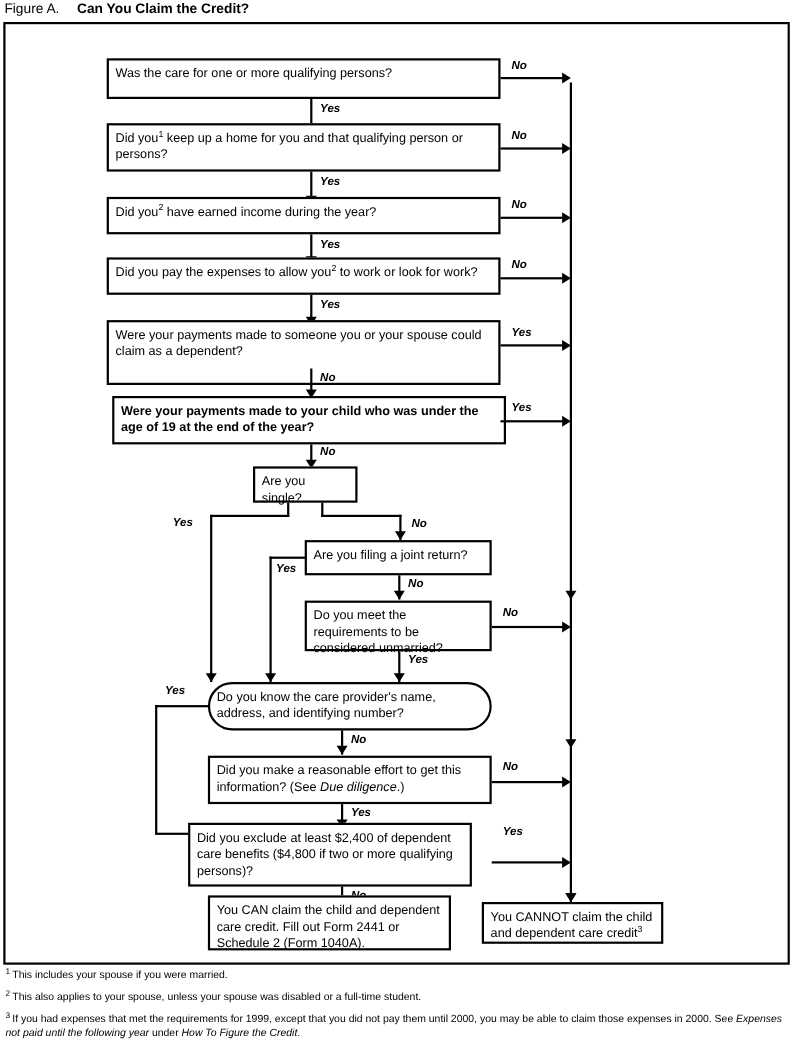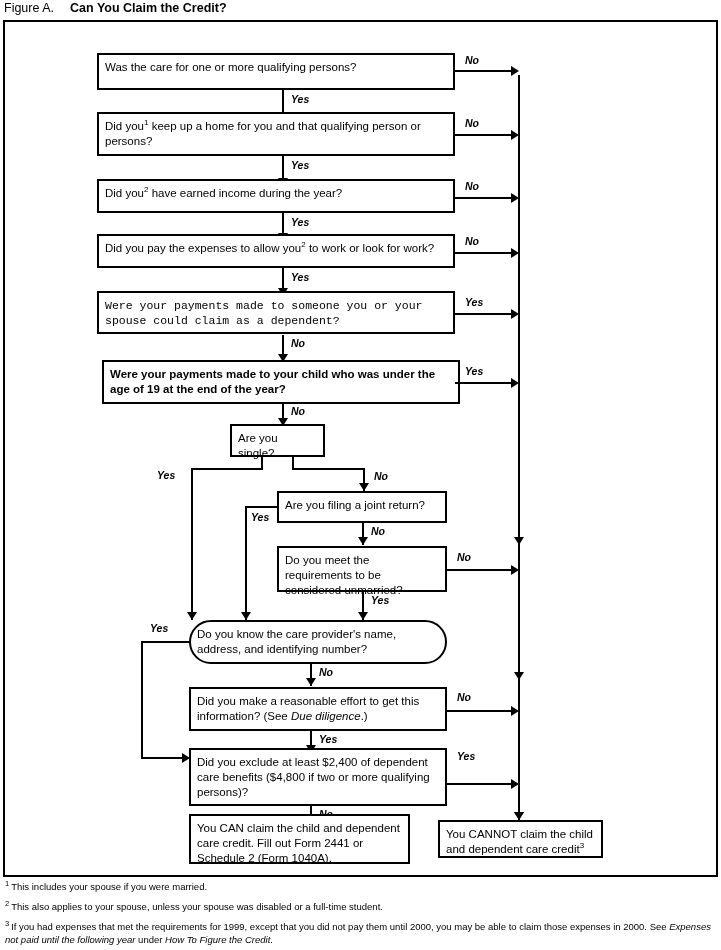--- a/index.html
+++ b/index.html
@@ -148,21 +148,21 @@
   <div class="node" style="left:92px; top:212px; width:358px; height:34px;">
     <span>Did you pay the expenses to allow you</span><sup>2</sup><span> to work or look for work?</span>
   </div>
   <div class="hline" style="left:450px; top:230px; width:58px;"></div>
   <div class="arrow-right" style="left:506px; top:226px;"></div>
   <div class="edgelabel" style="left:460px; top:213px;">No</div>
   <div class="vline" style="left:277px; top:246px; height:28px;"></div>
   <div class="arrow-down" style="left:273px; top:266px;"></div>
   <div class="edgelabel" style="left:286px; top:249px;">Yes</div>
 
-  <div class="node" style="left:92px; top:269px; width:358px; height:43px;font-family:Liberation Mono, monospace;">
+  <div class="node" style="left:92px; top:269px; width:358px; height:59px;">
     <span>Were your payments made to someone you or your spouse could claim as a dependent?</span>
   </div>
   <div class="hline" style="left:450px; top:291px; width:58px;"></div>
   <div class="arrow-right" style="left:506px; top:287px;"></div>
   <div class="edgelabel" style="left:460px; top:274px;">Yes</div>
   <div class="vline" style="left:277px; top:313px; height:27px;"></div>
   <div class="arrow-down" style="left:273px; top:332px;"></div>
   <div class="edgelabel" style="left:286px; top:315px;">No</div>
 
   <div class="node" style="left:97px; top:338px; width:358px; height:44px;font-weight:bold;">
@@ -231,21 +231,21 @@
   <div class="node" style="left:184px; top:665px; width:258px; height:44px;">
     <span>Did you make a reasonable effort to get this information? (See </span><i>Due diligence</i><span>.)</span>
   </div>
   <div class="hline" style="left:442px; top:688px; width:66px;"></div>
   <div class="arrow-right" style="left:506px; top:684px;"></div>
   <div class="edgelabel" style="left:452px; top:669px;">No</div>
   <div class="vline" style="left:305px; top:709px; height:22px;"></div>
   <div class="arrow-down" style="left:301px; top:723px;"></div>
   <div class="edgelabel" style="left:314px; top:711px;">Yes</div>
 
-  <div class="node" style="left:184px; top:726px; width:258px; height:58px;">
+  <div class="node" style="left:166px; top:726px; width:258px; height:58px;">
     <span>Did you exclude at least $2,400 of dependent care benefits ($4,800 if two or more qualifying persons)?</span>
   </div>
   <div class="hline" style="left:442px; top:761px; width:66px;"></div>
   <div class="arrow-right" style="left:506px; top:757px;"></div>
   <div class="edgelabel" style="left:452px; top:728px;">Yes</div>
   <div class="vline" style="left:305px; top:784px; height:22px;"></div>
   <div class="arrow-down" style="left:301px; top:798px;"></div>
   <div class="edgelabel" style="left:314px; top:786px;">No</div>
 
   <div class="node" style="left:184px; top:792px; width:221px; height:50px;">

